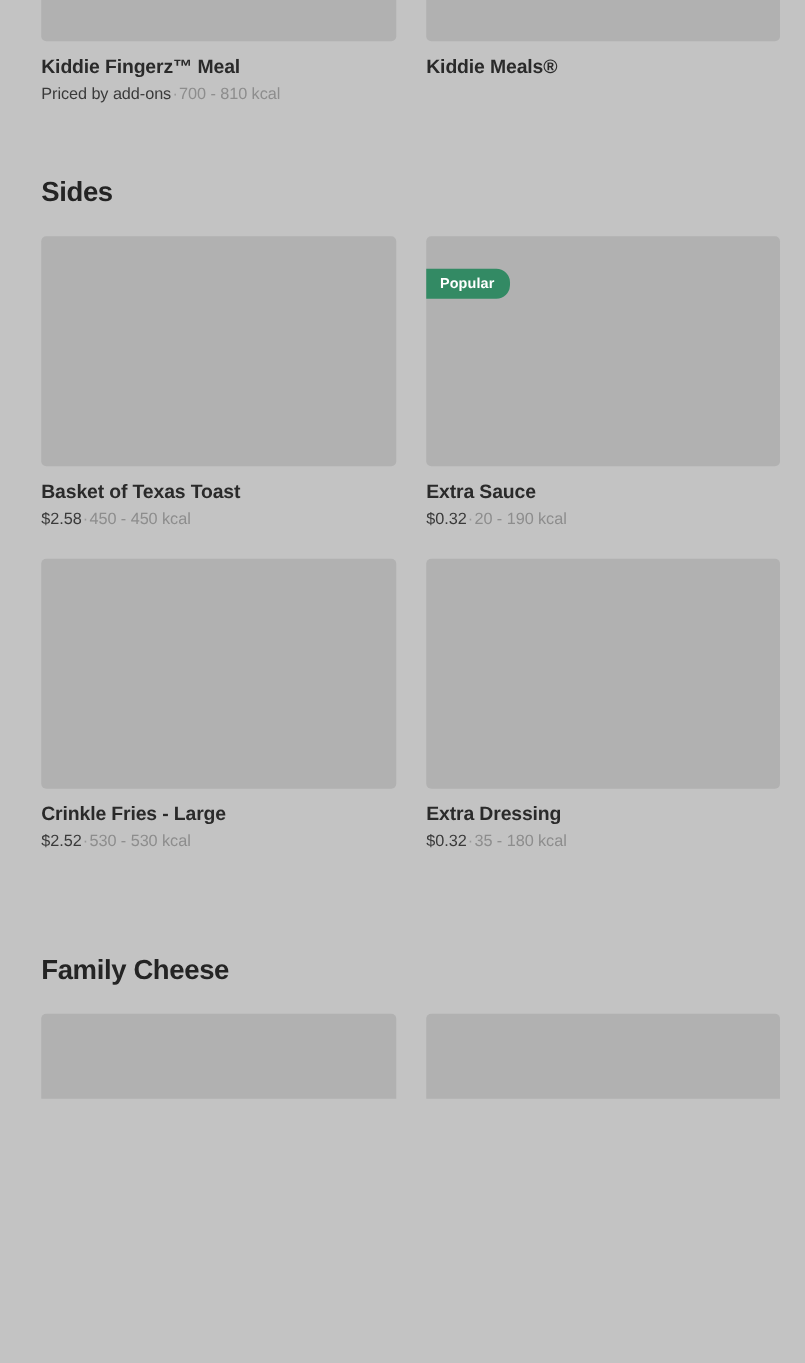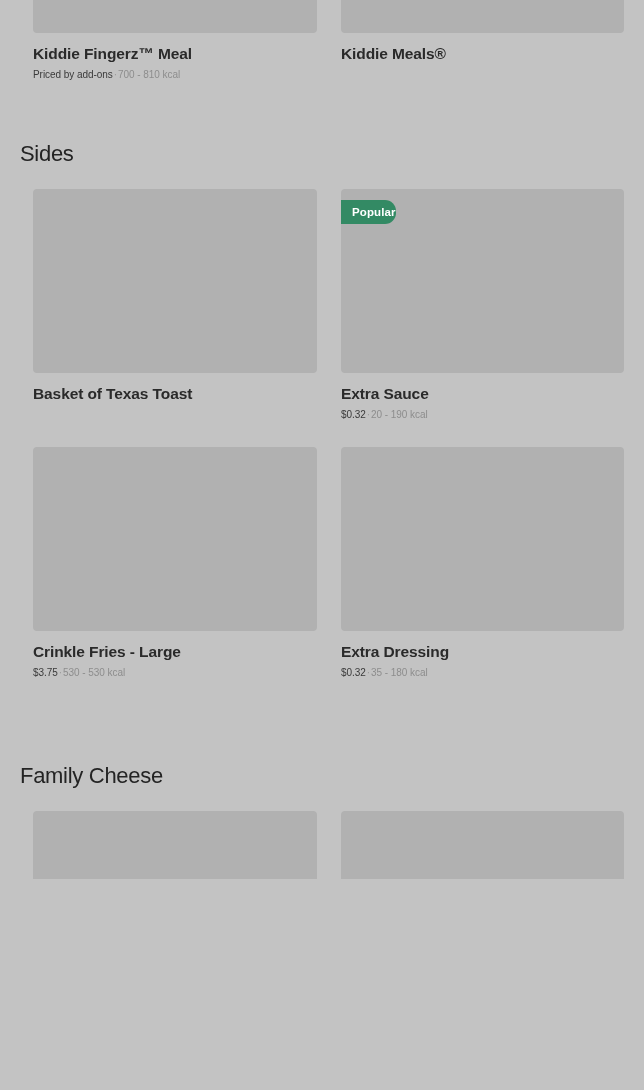--- a/index.html
+++ b/index.html
@@ -56,62 +56,62 @@
     font-size: 15.5px;
     line-height: 19px;
     font-weight: 700;
     color: #2a2a2a;
     letter-spacing: -0.1px;
     white-space: nowrap;
   }
 
   .card-meta {
     margin: 4px 0 0 0;
-    font-size: 10px;
+    font-size: 13px;
     line-height: 16px;
     color: #8d8d8d;
     white-space: nowrap;
     letter-spacing: -0.05px;
   }
   .card-meta .price {
     color: #3a3a3a;
   }
   .card-meta .sep {
     color: #9a9a9a;
     padding: 0 1px;
   }
   .card-meta .kcal {
     color: #8d8d8d;
   }
 
   
   .badge {
     position: absolute;
-    top: 11px;
+    top: 26px;
     left: 0;
     background: #338a64;
     color: #ffffff;
     font-size: 11.5px;
     line-height: 14px;
     font-weight: 700;
-    padding: 5px 0 5px 11px;
+    padding: 5px 12px 5px 11px;
     border-radius: 0 11px 11px 0;
     letter-spacing: 0.1px;
     z-index: 3;
     white-space: nowrap;
   }
 
   
   .section-heading {
     font-size: 22px;
     line-height: 26px;
-    font-weight: 400;
+    font-weight: 700;
     color: #242424;
     margin: 0;
-    padding: 0 20px;
+    padding: 0 33px;
     letter-spacing: -0.3px;
   }
 
   
   .row-gap  { height: 24px; }
   .sec-gap-top { height: 58px; }
   .sec-gap-bot { height: 22px; }
 </style>
 </head>
 <body>
@@ -139,20 +139,23 @@
 
   <div class="section-heading">Sides</div>
 
   <div class="sec-gap-bot"></div>
 
   <div class="menu-grid">
 
     <div class="menu-card">
       <div class="card-photo h-full"></div>
       <div class="card-title">Basket of Texas Toast</div>
+      <div class="card-meta">
+        <span class="price">$2.58</span><span class="sep">·</span><span class="kcal">450 - 450 kcal</span>
+      </div>
     </div>
 
     <div class="menu-card">
       <div class="card-photo h-full"></div>
       <div class="badge">Popular</div>
       <div class="card-title">Extra Sauce</div>
       <div class="card-meta">
         <span class="price">$0.32</span><span class="sep">·</span><span class="kcal">20 - 190 kcal</span>
       </div>
     </div>
@@ -160,21 +163,21 @@
   </div>
 
   <div class="row-gap"></div>
 
   <div class="menu-grid">
 
     <div class="menu-card">
       <div class="card-photo h-full"></div>
       <div class="card-title">Crinkle Fries - Large</div>
       <div class="card-meta">
-        <span class="price">$3.75</span><span class="sep">·</span><span class="kcal">530 - 530 kcal</span>
+        <span class="price">$2.52</span><span class="sep">·</span><span class="kcal">530 - 530 kcal</span>
       </div>
     </div>
 
     <div class="menu-card">
       <div class="card-photo h-full"></div>
       <div class="card-title">Extra Dressing</div>
       <div class="card-meta">
         <span class="price">$0.32</span><span class="sep">·</span><span class="kcal">35 - 180 kcal</span>
       </div>
     </div>

